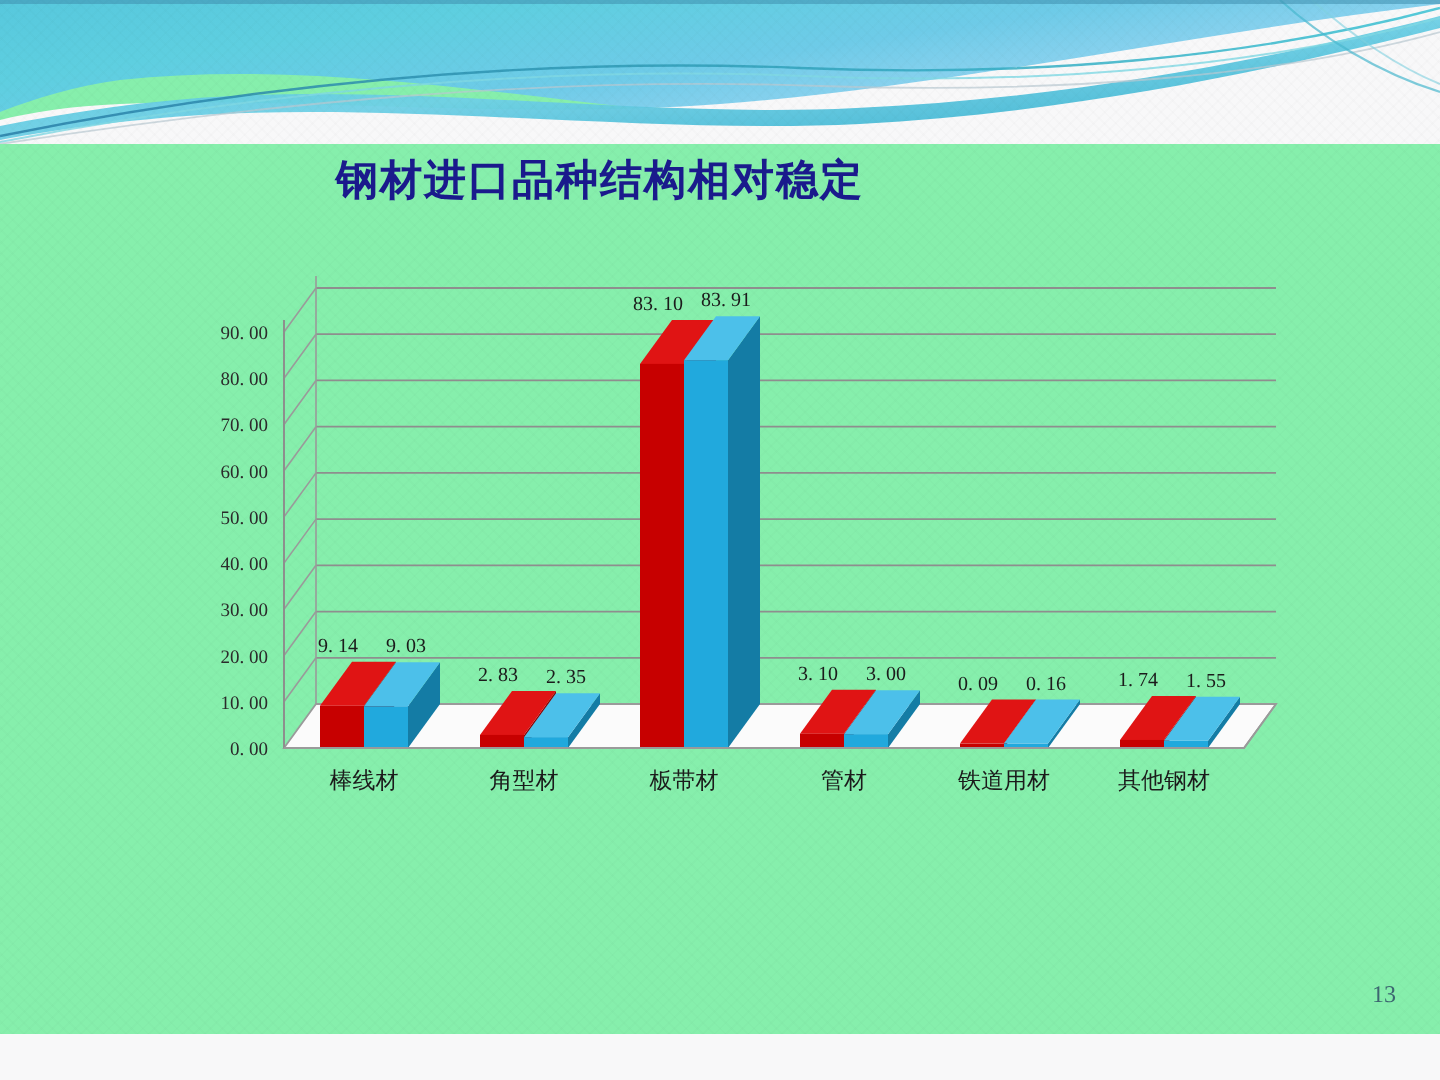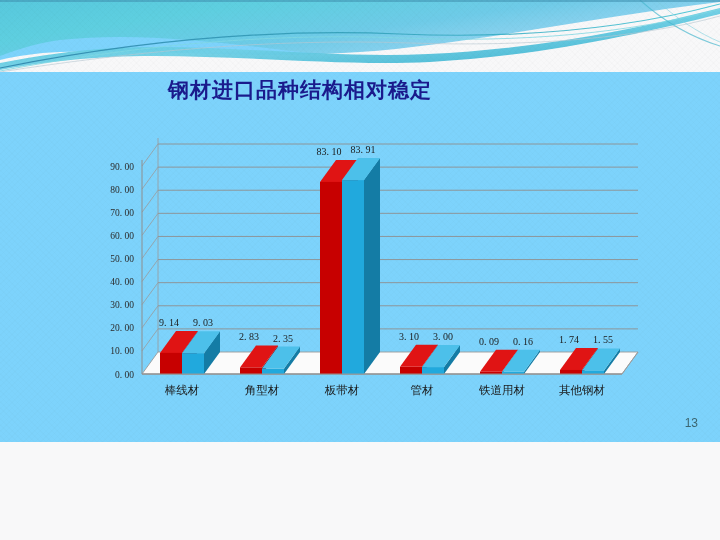--- a/index.html
+++ b/index.html
@@ -2,21 +2,21 @@
 <html><head>
 <meta charset="utf-8">
 <style>
   html,body{margin:0;padding:0;}
   body{
     width:720px;height:540px;overflow:hidden;
     background:#f8f8f9;
     font-family:"Liberation Sans","DejaVu Sans",sans-serif;
     position:relative;
   }
-  .slide{position:absolute;inset:0;width:720px;height:442px;overflow:hidden;background:#7dd3fc;}
+  .slide{position:absolute;inset:0;width:720px;height:517px;overflow:hidden;background:#86efac;}
 
   
   .texture{
     position:absolute;inset:0;pointer-events:none;
     background-image:
       repeating-linear-gradient(45deg, rgba(0,0,0,0.012) 0 1px, transparent 1px 4px),
       repeating-linear-gradient(-45deg, rgba(0,0,0,0.010) 0 1px, transparent 1px 4px);
   }
 
   
@@ -34,21 +34,21 @@
   .chart-wrap{position:absolute;left:0px;top:130px;width:720px;height:270px;}
   .chart-svg{display:block;}
 
   .ylab{font-size:9.5px;fill:#2b2b2b;font-family:"Liberation Serif","DejaVu Serif",serif;}
   .xlab{font-size:11.5px;fill:#1b1b1b;font-family:"DejaVu Sans","Liberation Sans",sans-serif;}
   .dlab{font-size:10px;fill:#1b1b1b;font-family:"Liberation Serif","DejaVu Serif",serif;}
 
   .pagenum{
     position:absolute;right:22px;bottom:12px;
     font-size:12px;color:#3c6670;
-    font-family:Liberation Sans, sans-serif;
+    font-family:Liberation Serif, serif;
   }
 </style>
 </head>
 <body>
 
 <div class="slide">
 
   <div class="header-wave">
     <svg width="720" height="72" viewBox="0 0 720 72" xmlns="http://www.w3.org/2000/svg">
       <defs>

